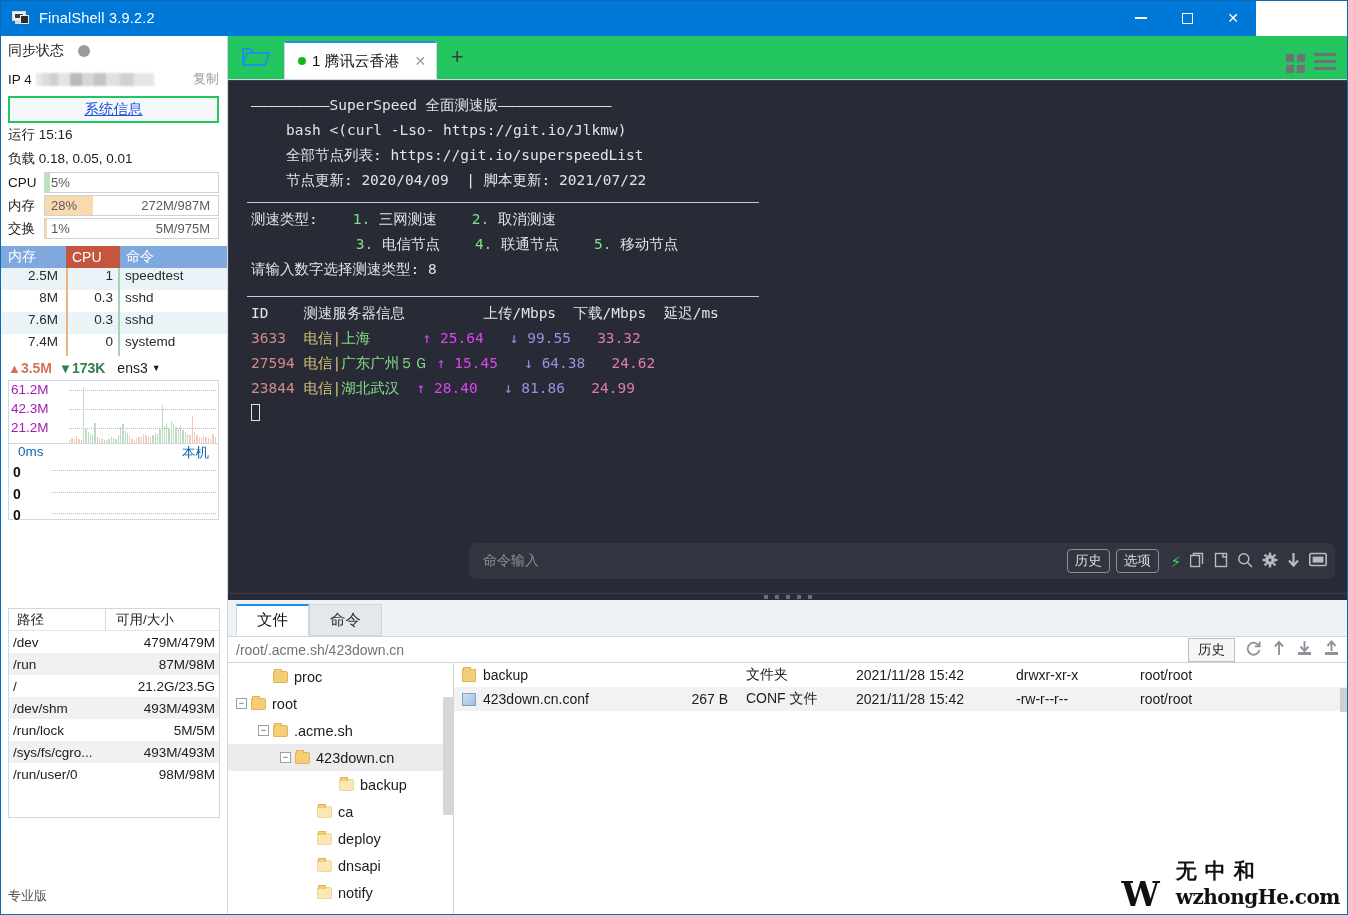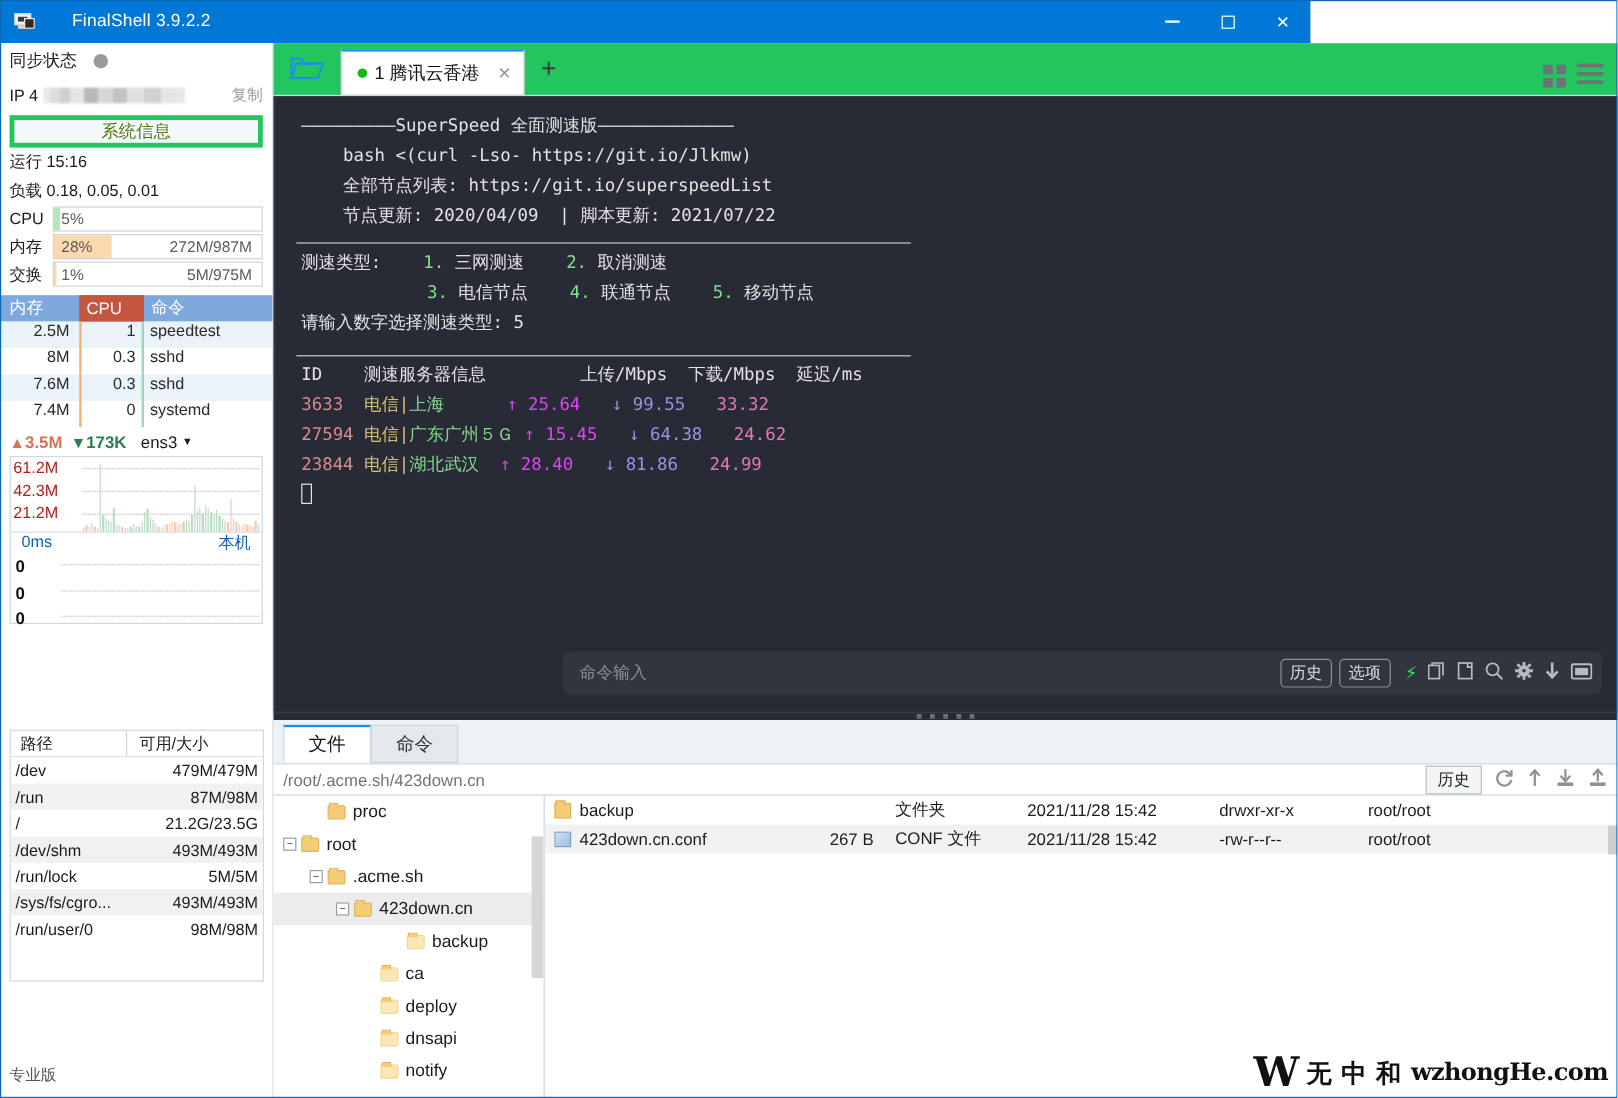--- a/index.html
+++ b/index.html
@@ -7,22 +7,22 @@
   body {
     font-family: "Liberation Sans", "DejaVu Sans", sans-serif;
     font-size: 13px;
     background: #ffffff;
     color: #1b1b1b;
   }
   .app { position:relative; width:1348px; height:915px; background:#fff; }
 
   
   .titlebar {
-    position:absolute; left:0; top:0; width:1092px; height:36px;
-    background:#0078d7; color:#fff; display:flex; align-items:center;gap:21px;
+    position:absolute; left:0; top:0; width:1256px; height:36px;
+    background:#0078d7; color:#fff; display:flex; align-items:center;
   }
   .title-ico { margin-left:12px; width:18px; height:16px; position:relative; }
   .title-ico .scr { position:absolute; left:0; top:1px; width:14px; height:10px; background:#f2f2f2; border:1px solid #d8d8d8;}
   .title-ico .scr:after{content:""; position:absolute; left:2px; top:2px; right:2px; height:4px; background:#3b3b3b;}
   .title-ico .base{ position:absolute; left:3px; top:11px; width:9px; height:3px; background:#d8d8d8;}
   .title-ico .pl{ position:absolute; left:8px; top:5px; width:9px; height:9px; background:#2b2b2b; border:1px solid #e9e9e9;}
   .title-text { margin-left:9px; font-size:14.5px; letter-spacing:.2px; }
   .winbtns { margin-left:auto; display:flex; height:36px; }
   .winbtn { width:46px; height:36px; display:flex; align-items:center; justify-content:center; color:#fff; font-size:14px; }
   .sqr { width:11px; height:11px; border:1.4px solid #fff; }
@@ -37,22 +37,22 @@
   .sync { height:30px; font-size:14px; }
   .sync .dot { width:12px; height:12px; border-radius:50%; background:#9a9a9a; margin-left:14px; }
   .iprow { height:26px; font-size:13.5px; }
   .ip-mask {
     flex:0 0 auto; width:118px; height:13px; margin-left:4px;
     background:linear-gradient(90deg,#e9e9e9 0 6px,#dcdcdc 6px 14px,#cfcfcf 14px 22px,#e4e4e4 22px 34px,#b9b9b9 34px 46px,#d6d6d6 46px 58px,#c4c4c4 58px 70px,#e0e0e0 70px 84px,#d0d0d0 84px 98px,#e6e6e6 98px 118px);
     filter: blur(1px);
   }
   .copy { margin-left:auto; color:#9b9b9b; font-size:13px; }
   .sysbtn {
-    margin:4px 8px 0 8px; height:27px; border:4px solid #22c55e; background:#f4f8fb;
-    display:flex; align-items:center; justify-content:center; font-size:14.5px; color:#4d7c0f;
+    margin:4px 8px 0 8px; height:27px; border:2px solid #22c55e; background:#f4f8fb;
+    display:flex; align-items:center; justify-content:center; font-size:14.5px; color:#1d4ed8;text-decoration:underline;
   }
   .txtline { padding:2px 8px; font-size:13.5px; line-height:20px; }
   .meter { display:flex; align-items:center; padding:1px 8px; }
   .meter .lbl { width:36px; font-size:13.5px; }
   .meter .bar {
     position:relative; flex:1; height:21px; border:1px solid #d2d2d2; background:#fff; overflow:hidden;
   }
   .meter .fill { position:absolute; left:0; top:0; bottom:0; }
   .meter .pct { position:absolute; left:6px; top:2px; font-size:13px; color:#5b5b5b; }
   .meter .val { position:absolute; right:8px; top:2px; font-size:13px; color:#5b5b5b; }
@@ -69,21 +69,21 @@
   .prow .c2 { width:54px; text-align:right; padding-right:5px; border-left:2px solid #f0b27a; border-right:2px solid #9fd6b4;}
   .prow .c3 { flex:1; padding-left:5px; }
 
   
   .nethdr { display:flex; align-items:center; height:24px; padding:0 8px; font-size:14px; font-weight:bold; }
   .up { color:#d4755b; } .down { color:#2f7d4f; }
   .arr { font-size:13px; }
   .iface { margin-left:12px; color:#1b1b1b; font-weight:normal; font-size:14px; }
   .caret { margin-left:4px; font-size:9px; }
   .graphbox { margin:0 8px; border:1px solid #cfd9e2; height:64px; position:relative; background:#fff; }
-  .glabel { position:absolute; left:2px; font-size:13.5px; color:#b91c1c; }
+  .glabel { position:absolute; left:2px; font-size:13.5px; color:#a21caf; }
   .gline { position:absolute; left:60px; right:2px; border-top:1px dotted #bdbdbd; }
   .bars { position:absolute; left:60px; right:2px; bottom:0; height:58px; display:flex; align-items:flex-end; gap:1px; }
   .bars i { flex:1; display:block; }
 
   .pingbox { margin:0 8px; border:1px solid #cfd9e2; height:76px; position:relative; background:#fff; border-top:none; }
   .phdr { display:flex; justify-content:space-between; padding:0 9px; font-size:13.5px; color:#1262ae; }
   .pv { position:absolute; left:4px; font-size:14px; font-weight:bold; color:#111; }
 
   
   .disk { position:absolute; left:8px; top:572px; width:212px; height:210px; border:1px solid #cfd9e2; background:#fff; }
@@ -434,21 +434,21 @@
   </div>
 
   <div class="term">
     <div class="tline" style="padding-top:12px">—————————SuperSpeed 全面测速版—————————————</div>
     <div class="tline">    bash &lt;(curl -Lso- https://git.io/Jlkmw)</div>
     <div class="tline">    全部节点列表: https://git.io/superspeedList</div>
     <div class="tline">    节点更新: 2020/04/09  | 脚本更新: 2021/07/22</div>
     <hr class="hr">
     <div class="tline"><span>测速类型:</span><span>    </span><span class="g">1.</span><span> </span><span>三网测速</span><span>    </span><span class="g">2.</span><span> </span><span>取消测速</span></div>
     <div class="tline"><span>            </span><span class="g">3.</span><span> </span><span>电信节点</span><span>    </span><span class="g">4.</span><span> </span><span>联通节点</span><span>    </span><span class="g">5.</span><span> </span><span>移动节点</span></div>
-    <div class="tline">请输入数字选择测速类型: 5</div>
+    <div class="tline">请输入数字选择测速类型: 8</div>
     <hr class="hr" style="margin-top:14px">
     <div class="tline" id="thead">ID    测速服务器信息         上传/Mbps  下载/Mbps  延迟/ms</div>
     <div id="trows">
         <div class="tline"><span class="c-id">3633</span><span>  </span><span class="c-srv">电信|</span><span class="c-loc">上海</span><span class="sp1">      </span><span class="c-up">↑ 25.64</span><span class="sp2">   </span><span class="c-dn">↓ 99.55</span><span class="sp3">   </span><span class="c-lat">33.32</span></div>
         <div class="tline"><span class="c-id">27594</span><span> </span><span class="c-srv">电信|</span><span class="c-loc">广东广州５Ｇ</span><span class="sp1"> </span><span class="c-up">↑ 15.45</span><span class="sp2">   </span><span class="c-dn">↓ 64.38</span><span class="sp3">   </span><span class="c-lat">24.62</span></div>
         <div class="tline"><span class="c-id">23844</span><span> </span><span class="c-srv">电信|</span><span class="c-loc">湖北武汉</span><span class="sp1">  </span><span class="c-up">↑ 28.40</span><span class="sp2">   </span><span class="c-dn">↓ 81.86</span><span class="sp3">   </span><span class="c-lat">24.99</span></div>
       </div>
     <div class="tline"><span class="cursor"></span></div>
 
     <div class="cmdbar">
@@ -614,21 +614,21 @@
               <div class="c-time">2021/11/28 15:42</div>
               <div class="c-perm">-rw-r--r--</div>
               <div class="c-own">root/root</div>
             </div>
           </div>
         <div class="vsb"></div>
       </div>
     </div>
     <div class="wm">
       <span class="wsym">W</span>
-      <div style="display:flex;flex-direction:row;align-items:flex-start;margin-left:6px;">
+      <div style="display:flex;flex-direction:column;align-items:flex-start;margin-left:16px;">
         <span class="cn">无中和</span>
         <span class="en">wzhongHe.com</span>
       </div>
     </div>
   </div>
 
   <div class="outline"></div>
 </div>
 
 </body></html>

